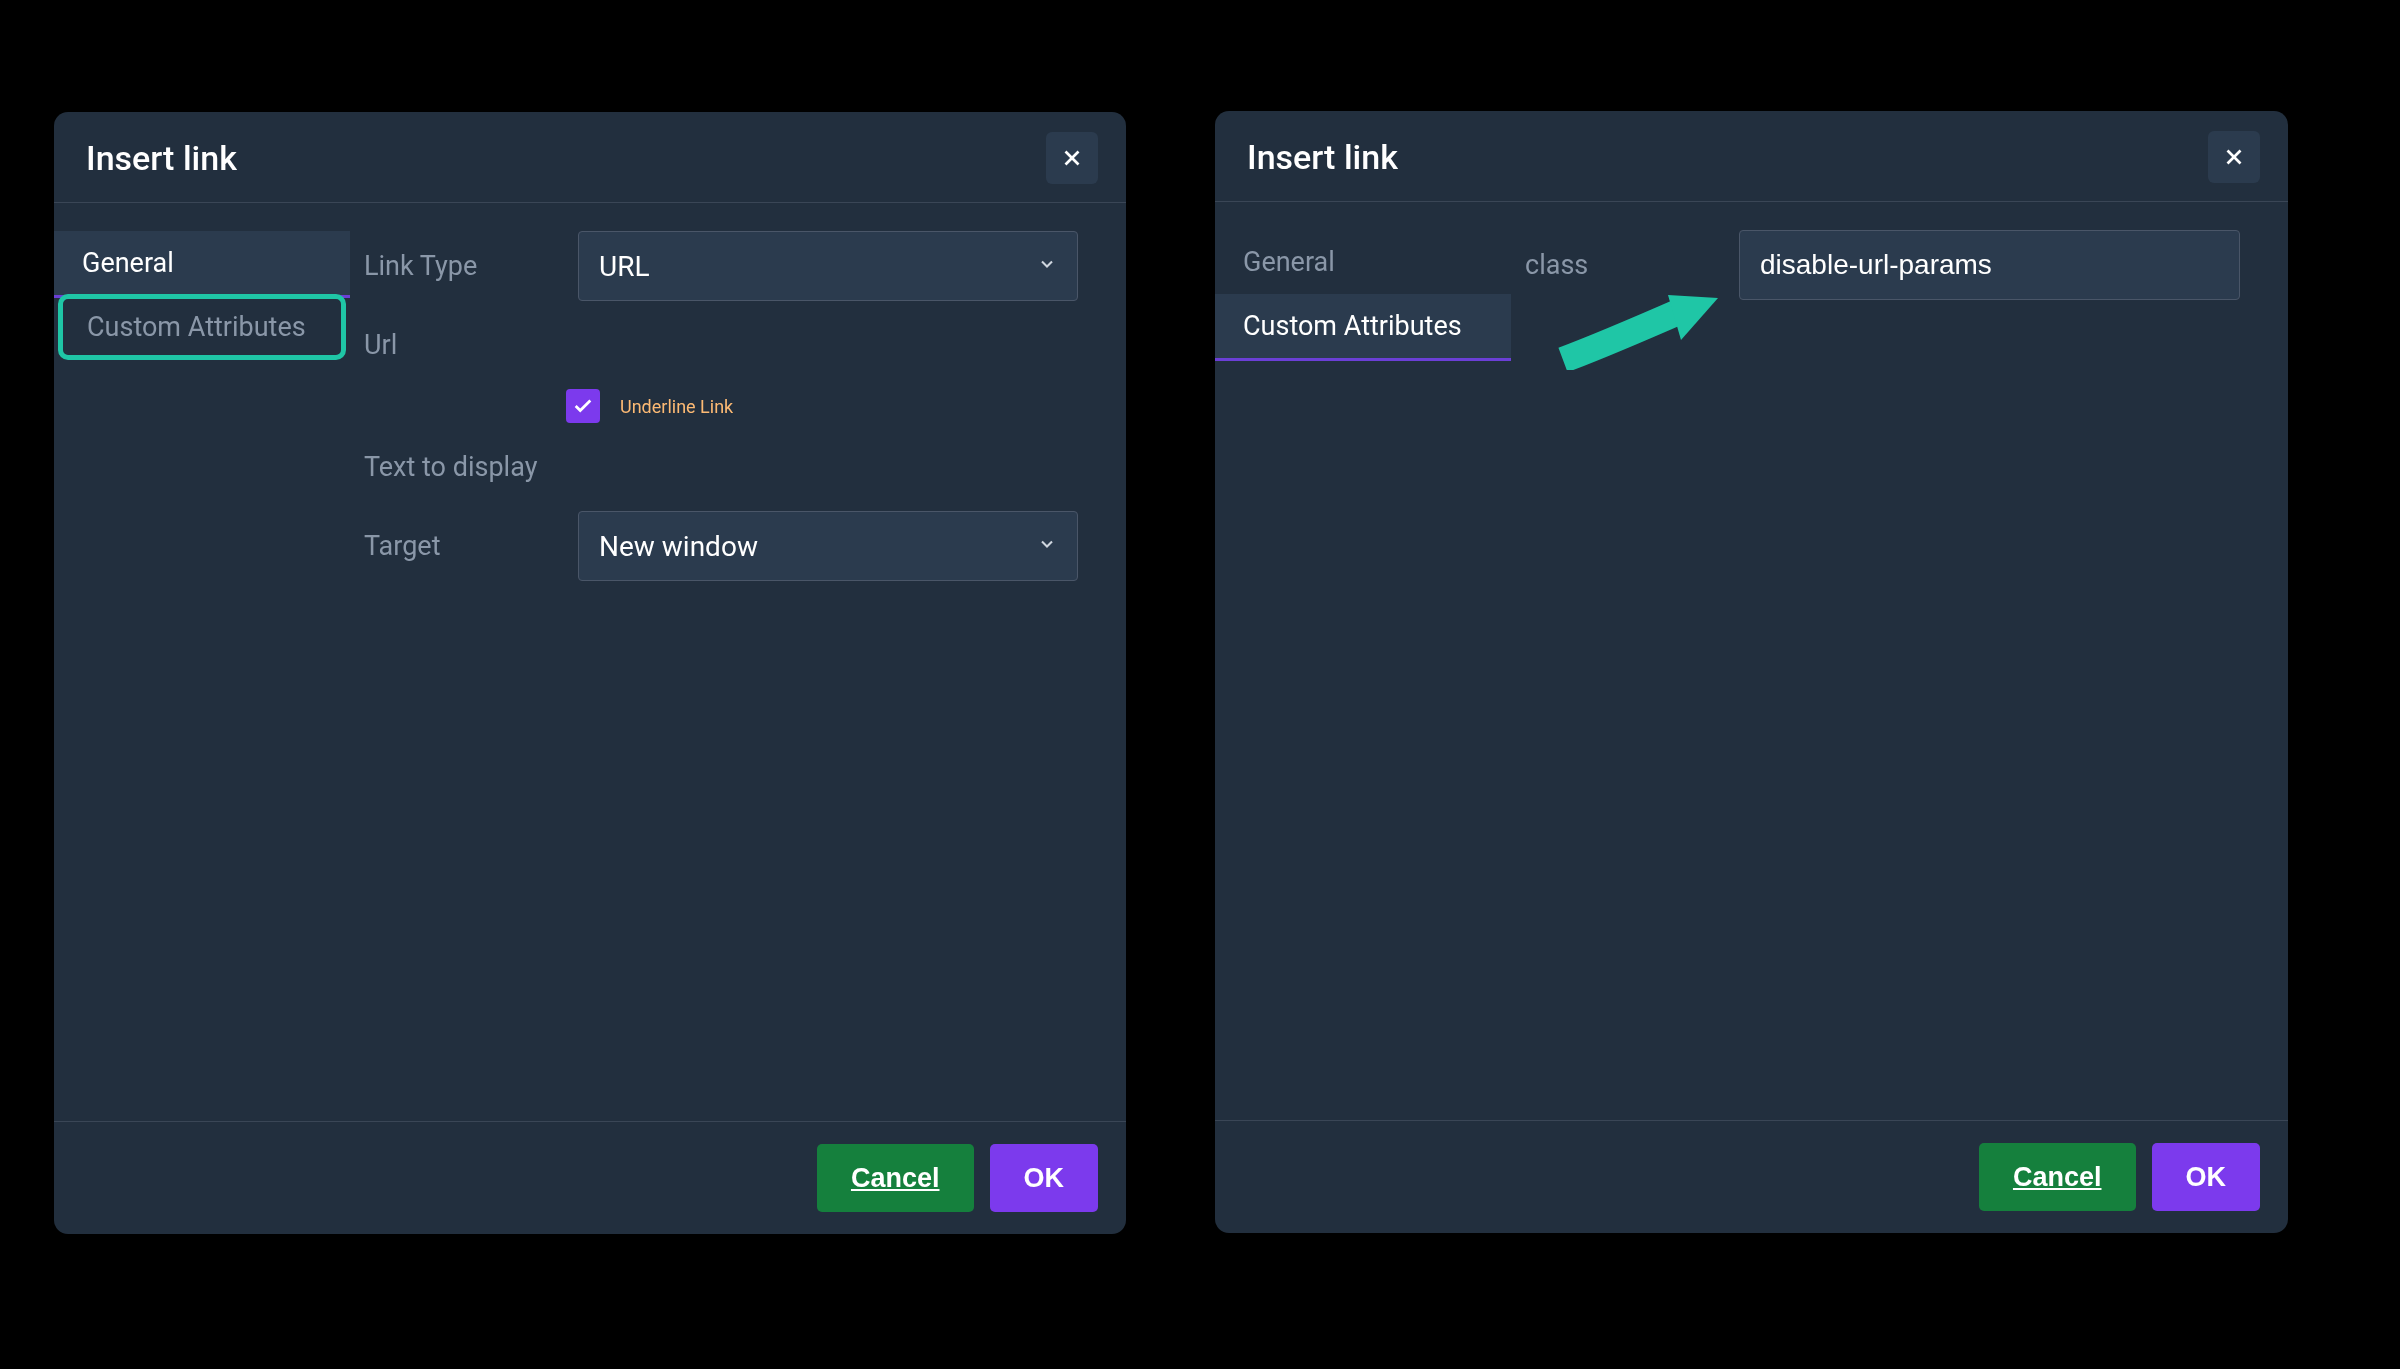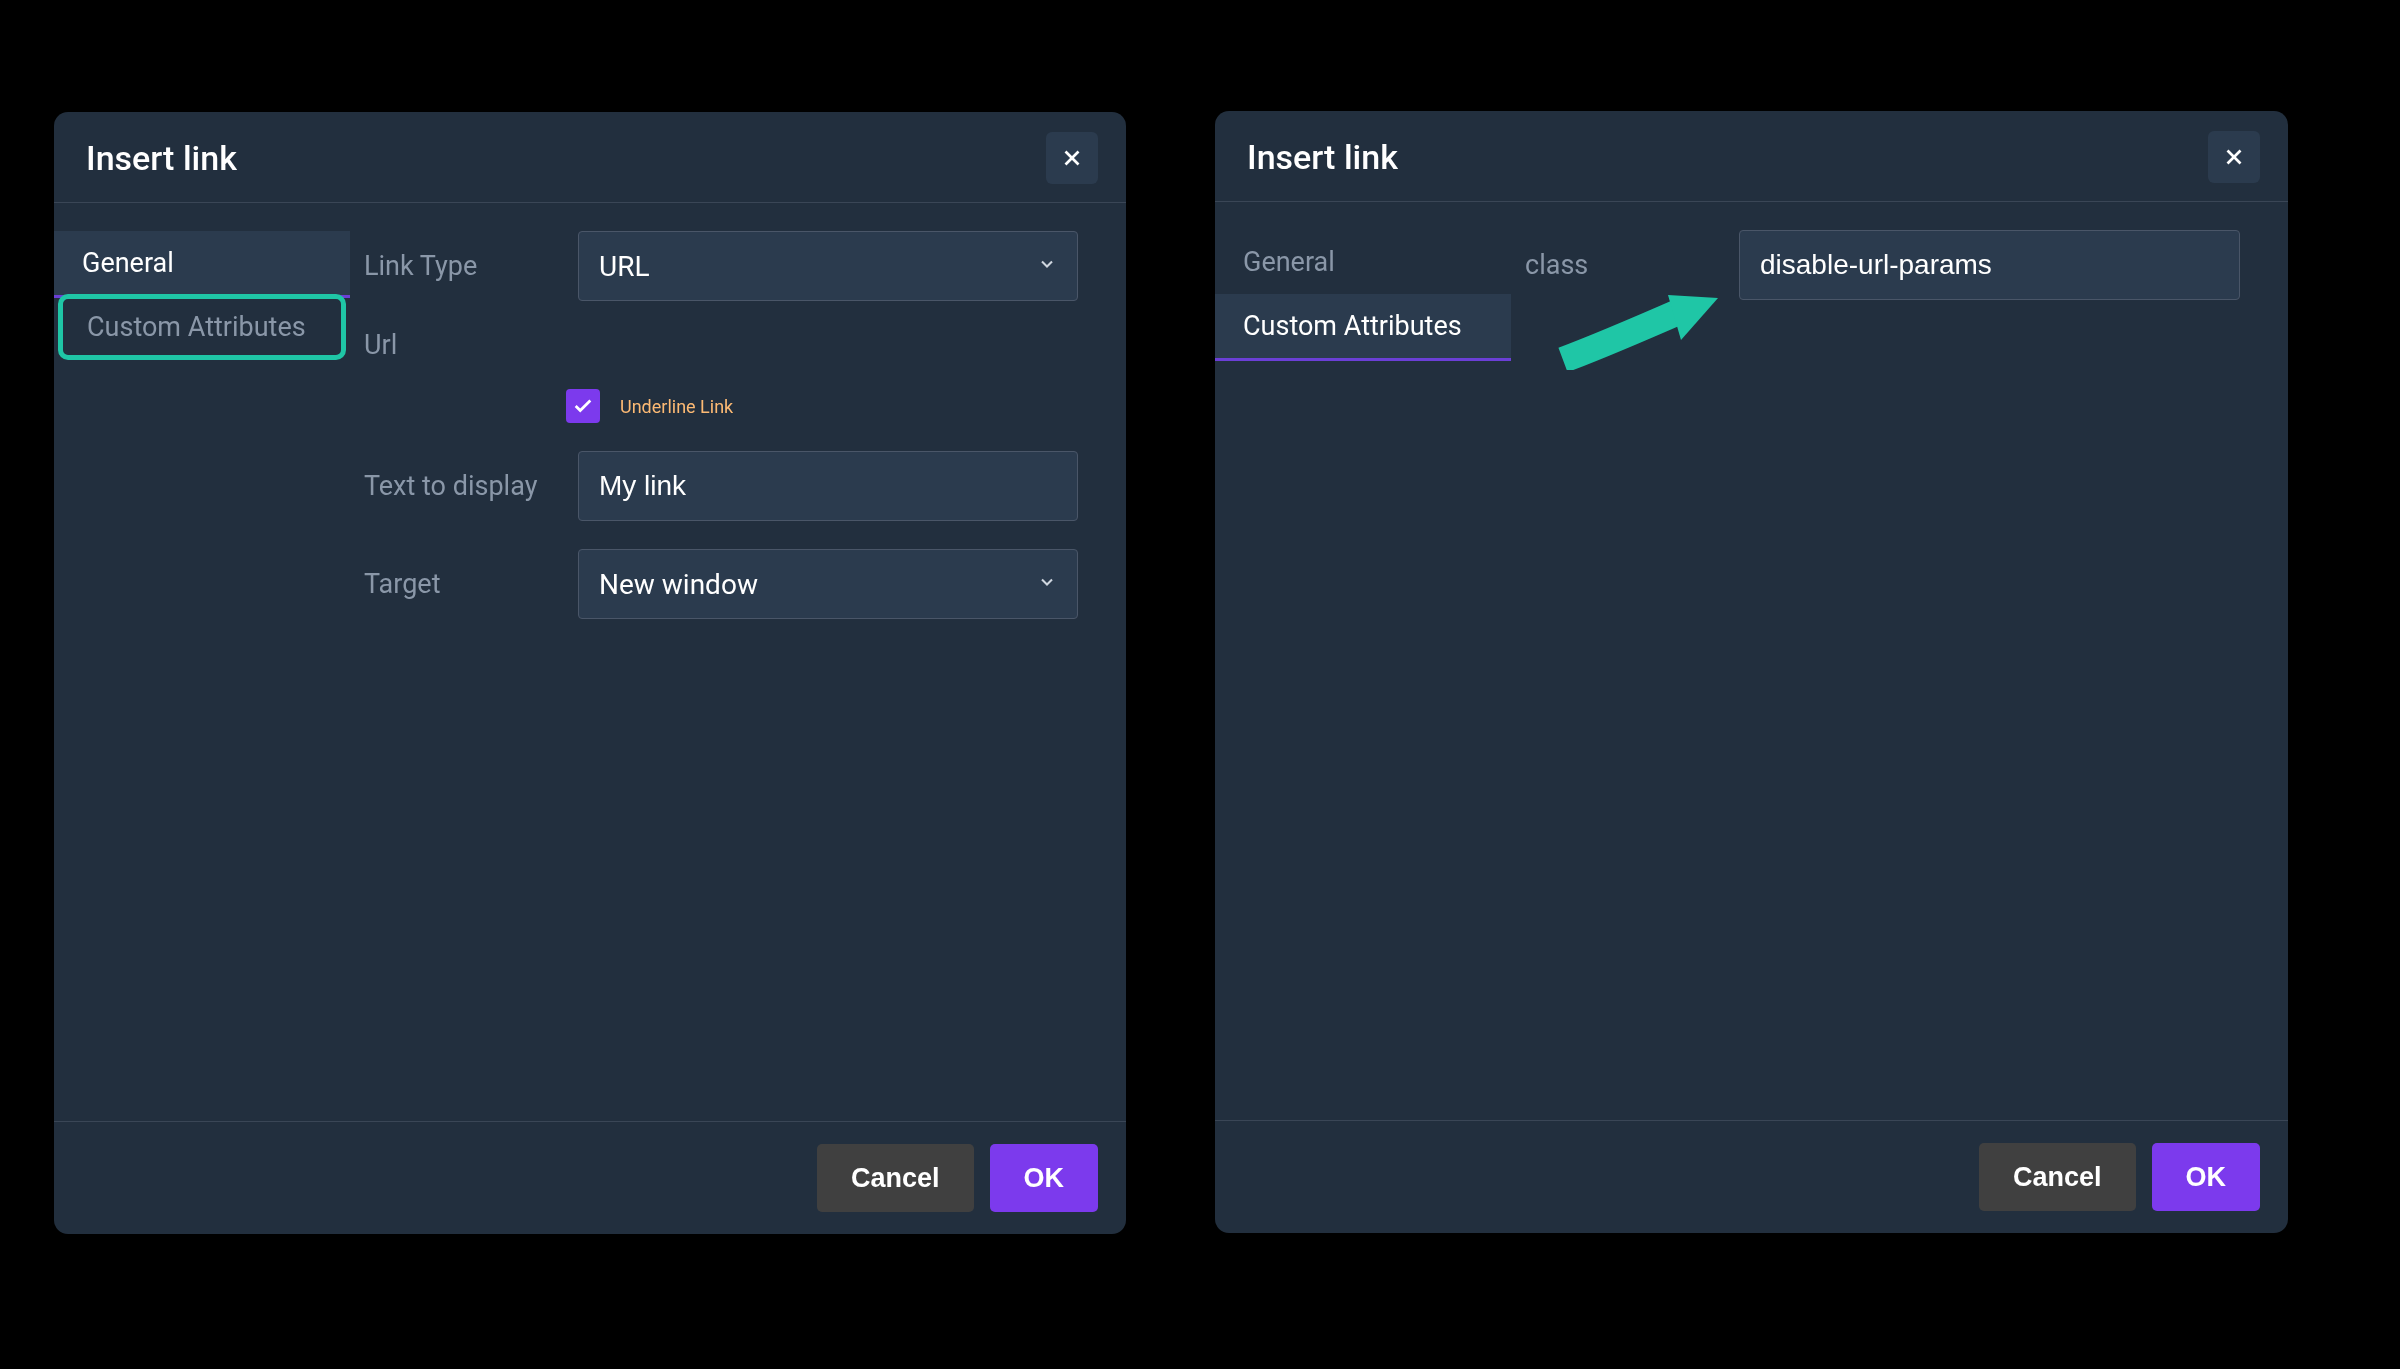--- a/index.html
+++ b/index.html
@@ -156,22 +156,23 @@
     border-radius: 5px;
     font-size: 27px;
     font-weight: 600;
     border: none;
     cursor: pointer;
     display: flex;
     align-items: center;
     justify-content: center;
   }
   .btn-cancel {
-    background: #404040;
-    color: #fff;
+    background: #15803d;
+    color: #fff;
+    text-decoration: underline;
   }
   .btn-ok {
     background: #7c3aed;
     color: #fff;
   }
   .chevron {
     font-size: 22px;
     color: #cfd6df;
   }
   .arrow-annotation {
@@ -221,21 +222,20 @@
       <div class="checkbox-row">
         <div class="checkbox">
           <svg width="22" height="22" viewBox="0 0 24 24" fill="none" stroke="currentColor" stroke-width="3">
               <polyline points="20 6 9 17 4 12"></polyline>
             </svg>
         </div>
         <div class="checkbox-label">Underline Link</div>
       </div>
       <div class="form-row">
         <div class="form-label">Text to display</div>
-        <input class="form-input" value="My link" style="">
       </div>
       <div class="form-row">
         <div class="form-label">Target</div>
         <div class="form-select">
           <span>New window</span>
           <span class="chevron">
             <svg width="20" height="20" viewBox="0 0 24 24" fill="none" stroke="currentColor" stroke-width="2.5">
                 <polyline points="6 9 12 15 18 9"></polyline>
               </svg>
           </span>

